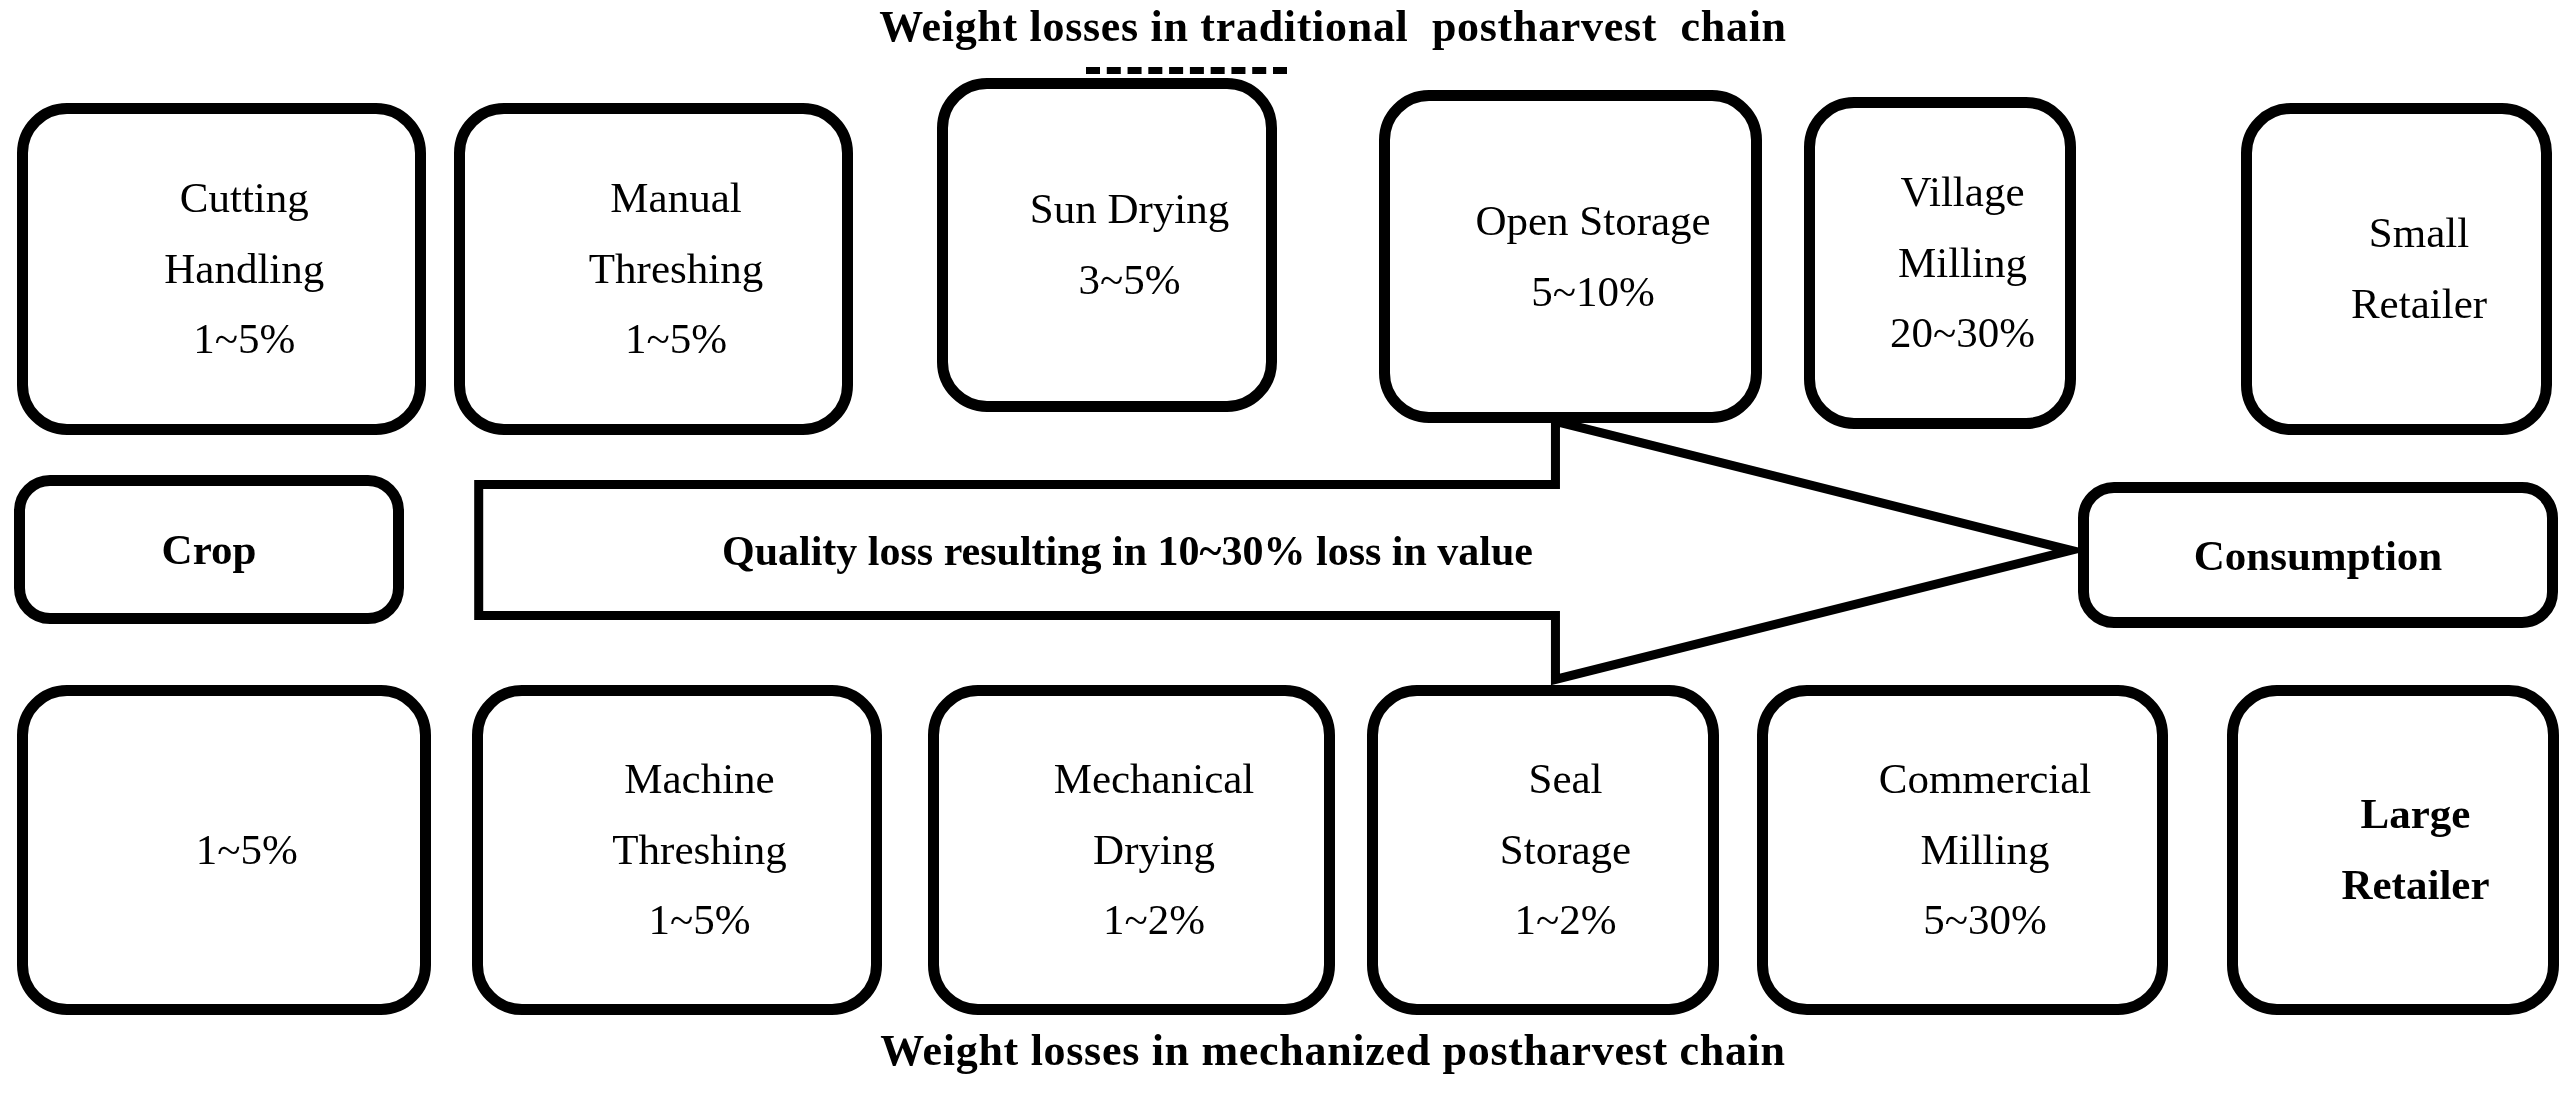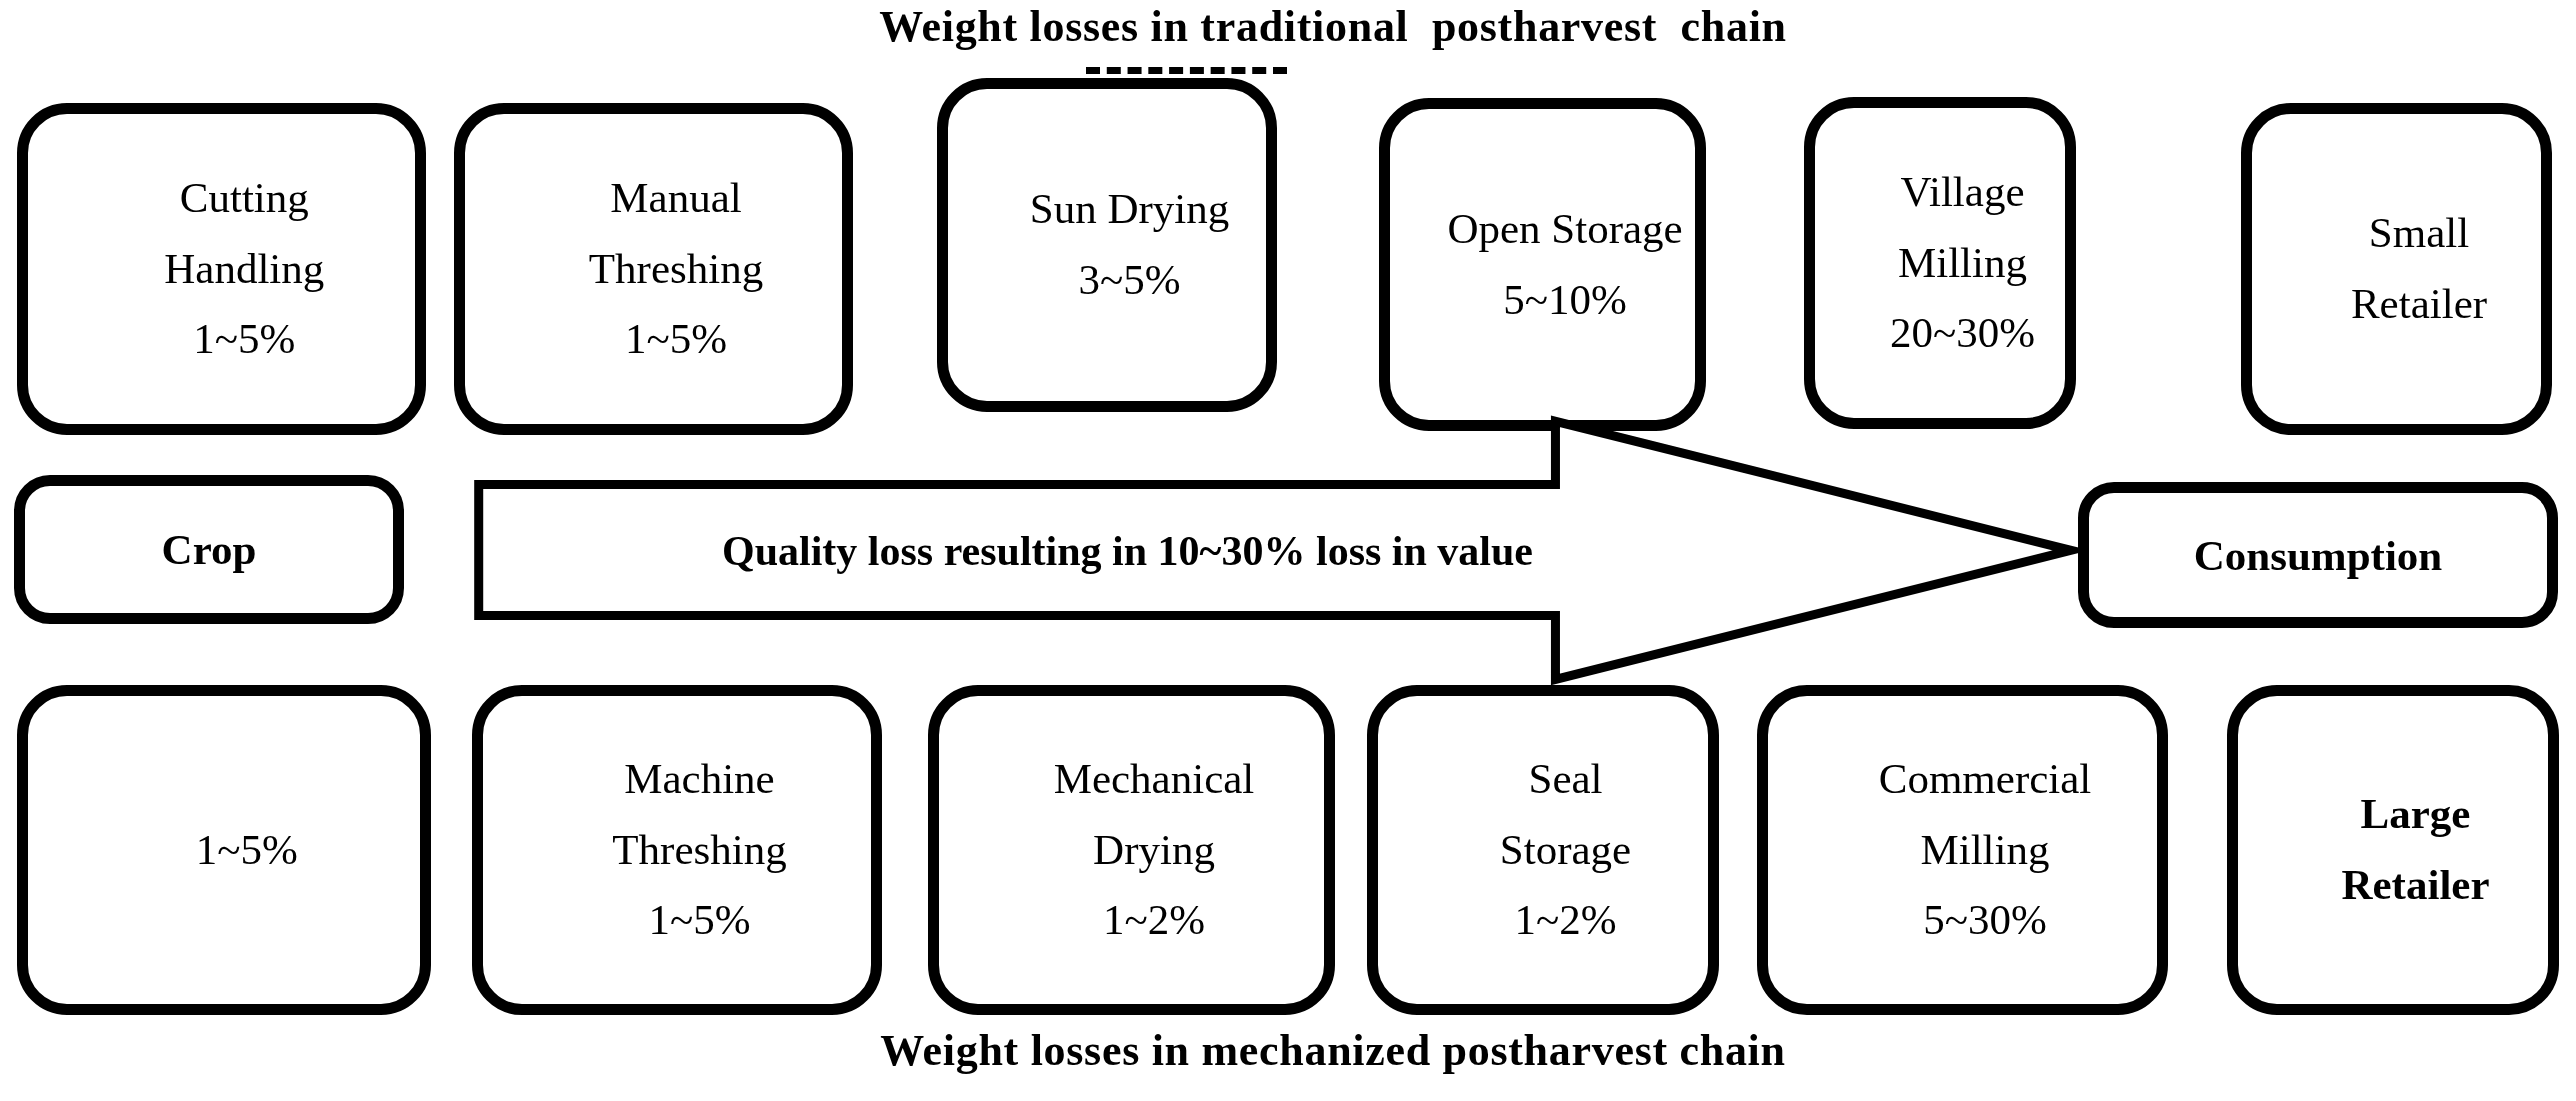--- a/index.html
+++ b/index.html
@@ -101,21 +101,21 @@
   </div>
   <div class="chain-box" style="left:454px; top:103px; width:399px; height:332px;">
     <span class="stage">Manual
 Threshing</span>
     <span class="loss">1~5%</span>
   </div>
   <div class="chain-box" style="left:937px; top:78px; width:340px; height:334px;">
     <span class="stage">Sun Drying</span>
     <span class="loss">3~5%</span>
   </div>
-  <div class="chain-box" style="left:1379px; top:98px; width:327px; height:333px;font-family:Liberation Serif, serif;">
+  <div class="chain-box" style="left:1379px; top:90px; width:383px; height:333px;font-family:Liberation Serif, serif;">
     <span class="stage">Open Storage</span>
     <span class="loss">5~10%</span>
   </div>
   <div class="chain-box" style="left:1804px; top:97px; width:272px; height:332px;">
     <span class="stage">Village
 Milling</span>
     <span class="loss">20~30%</span>
   </div>
   <div class="chain-box" style="left:2241px; top:103px; width:311px; height:332px;">
     <span class="stage">Small Retailer</span>

